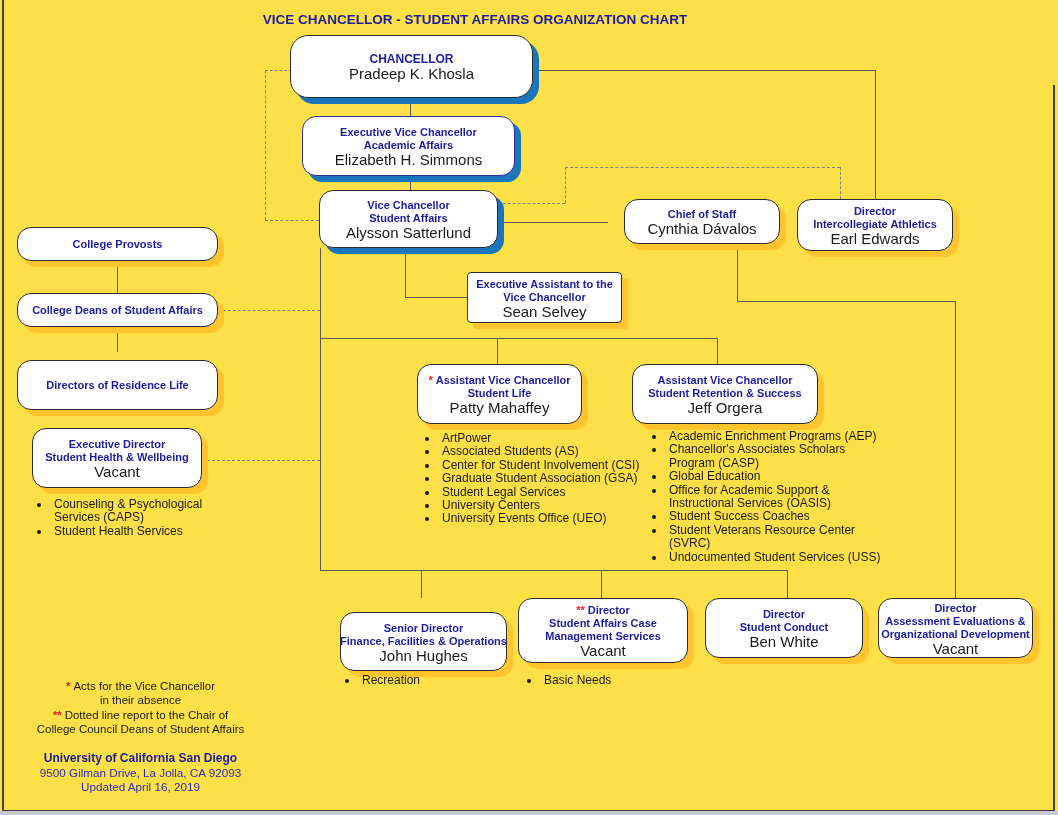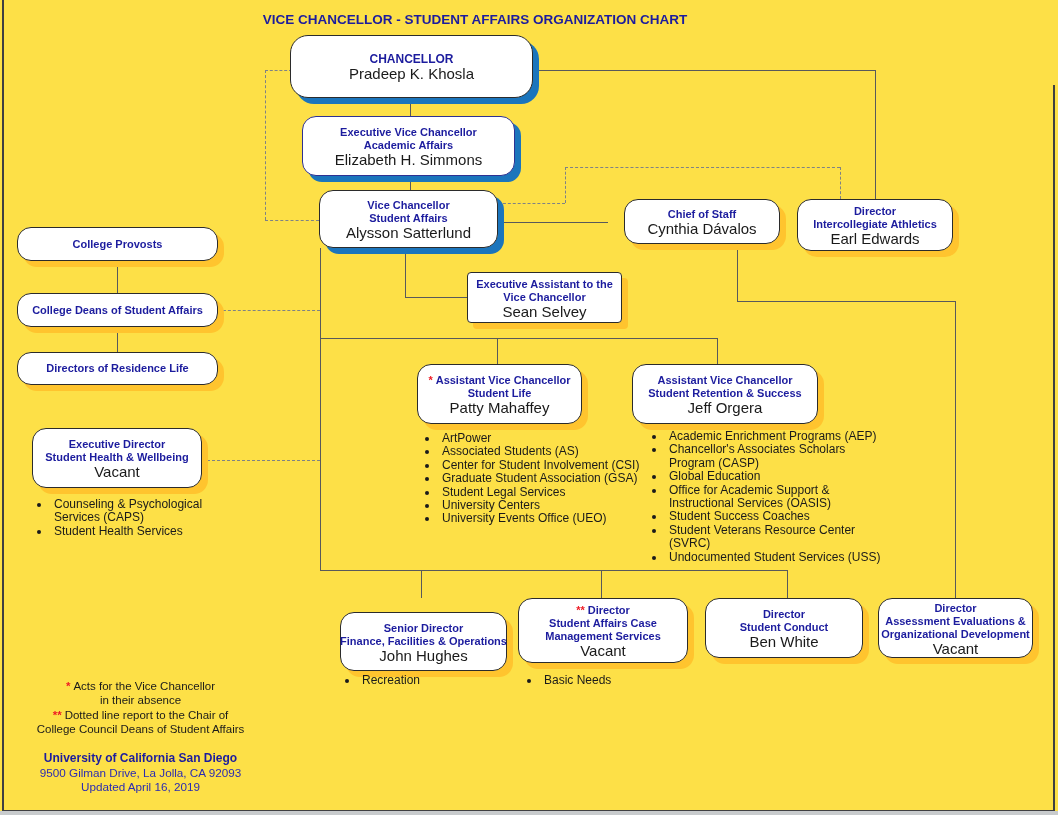--- a/index.html
+++ b/index.html
@@ -133,21 +133,21 @@
   </div>
 
   <div class="box yellow" style="left:17px;top:227px;width:201px;height:34px">
     <div class="bt">College Provosts</div>
   </div>
 
   <div class="box yellow" style="left:17px;top:293px;width:201px;height:34px">
     <div class="bt">College Deans of Student Affairs</div>
   </div>
 
-  <div class="box yellow" style="left:17px;top:352px;width:201px;height:33px">
+  <div class="box yellow" style="left:17px;top:360px;width:201px;height:50px">
     <div class="bt">Directors of Residence Life</div>
   </div>
 
   <div class="box yellow" style="left:32px;top:428px;width:170px;height:60px">
     <div class="bt">Executive Director</div>
     <div class="bt">Student Health &amp; Wellbeing</div>
     <div class="bn">Vacant</div>
   </div>
 
   <div class="box yellow" style="left:417px;top:364px;width:165px;height:60px">

